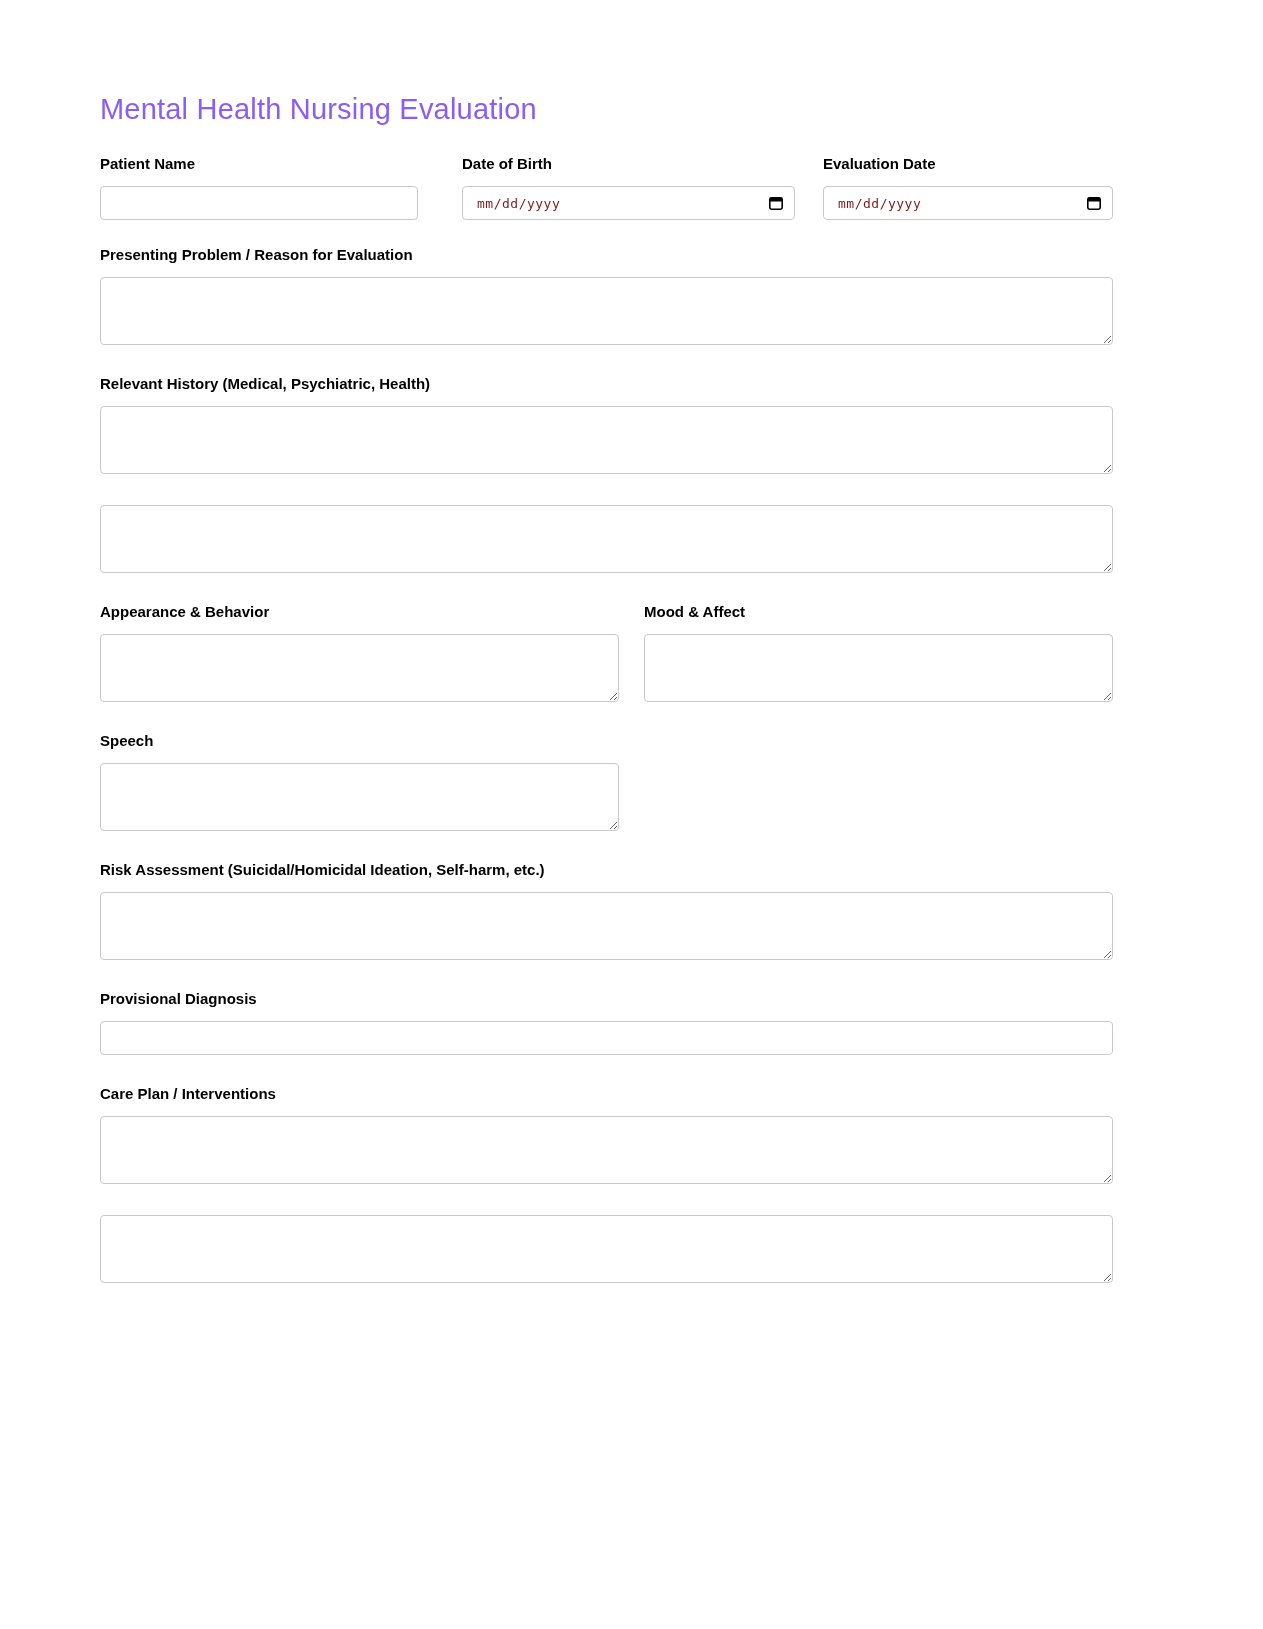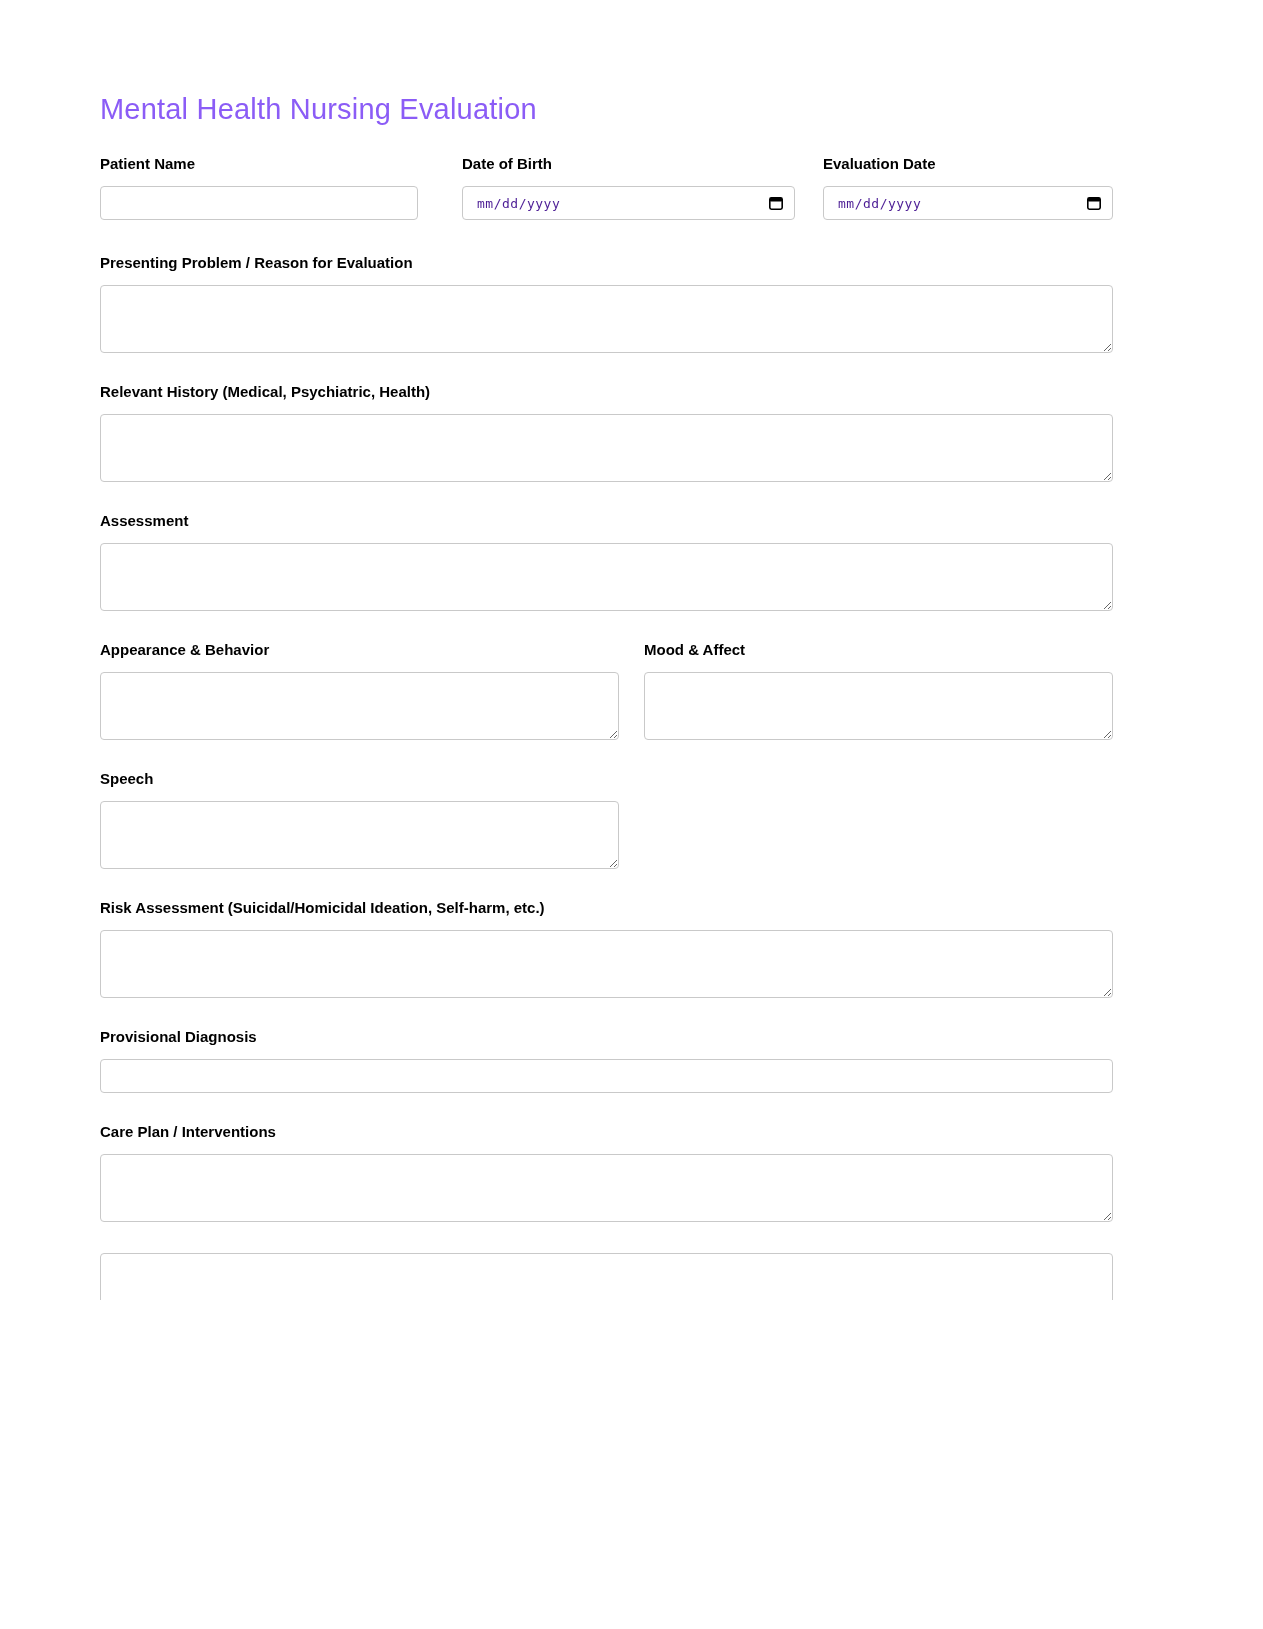--- a/index.html
+++ b/index.html
@@ -32,21 +32,21 @@
   }
   .lbl {
     display: block;
     font-size: 15px;
     font-weight: 700;
     line-height: 16px;
     margin: 0 0 14px 0;
     color: #000000;
   }
   .frow { margin-bottom: 31px; }
-  .frow-first { margin-bottom: 35px; }
+  .frow-first { margin-bottom: 27px; }
   .cols { display: flex; }
   .w-patient { width: 318px; margin-right: 44px; }
   .w-dob     { width: 333px; margin-right: 28px; }
   .w-eval    { width: 290px; }
   .col-left  { width: 519px; margin-right: 25px; }
   .col-right { width: 469px; }
 
   input.ti, .datebox, textarea.ta {
     box-sizing: border-box;
     width: 100%;
@@ -73,21 +73,21 @@
     display: flex;
     align-items: center;
     justify-content: space-between;
     padding: 0 10px 0 14px;
     cursor: default;
   }
   .date-text {
     font-family: "DejaVu Sans Mono", monospace;
     font-size: 13px;
     letter-spacing: 0.5px;
-    color: #4c1d95;
+    color: #7f1d1d;
     white-space: nowrap;
   }
   .cal-icon { flex: 0 0 auto; display: inline-flex; }
 </style>
 </head>
 <body>
 
 <div class="viewport">
   <div class="form-container">
 
@@ -128,21 +128,20 @@
       <label class="lbl">Presenting Problem / Reason for Evaluation</label>
       <textarea class="ta" style=""></textarea>
     </div>
 
     <div class="frow">
       <label class="lbl">Relevant History (Medical, Psychiatric, Health)</label>
       <textarea class="ta" style=""></textarea>
     </div>
 
     <div class="frow">
-      <label class="lbl">Assessment</label>
       <textarea class="ta" style=""></textarea>
     </div>
 
     <div class="frow cols">
       <div class="col-left">
         <label class="lbl">Appearance &amp; Behavior</label>
         <textarea class="ta" style=""></textarea>
       </div>
       <div class="col-right">
         <label class="lbl">Mood &amp; Affect</label>

